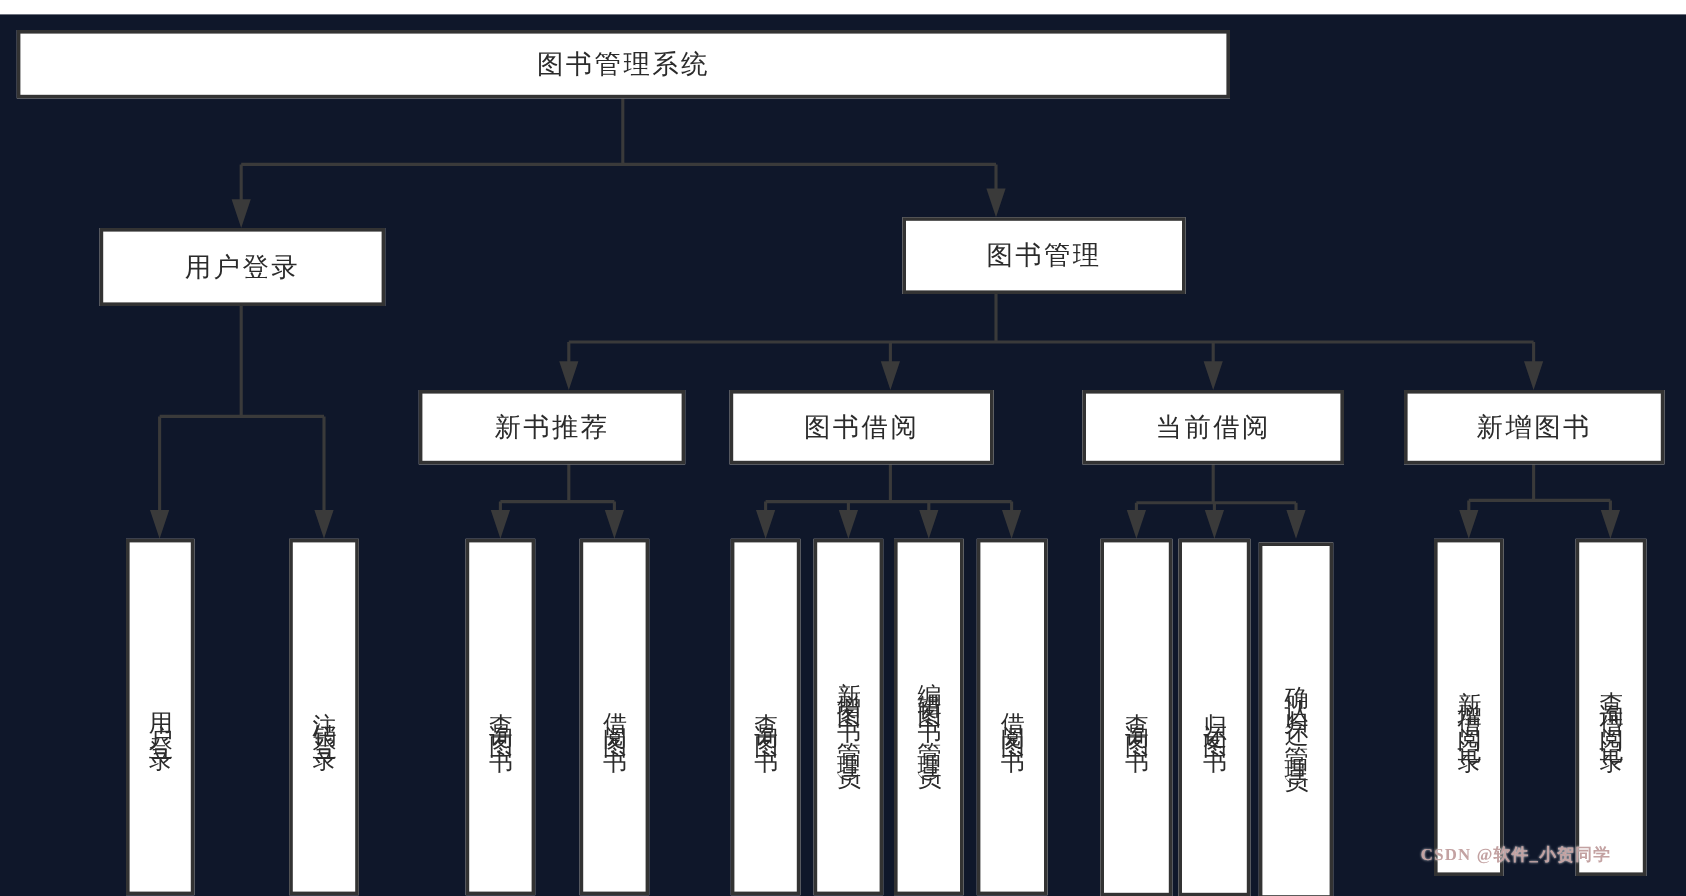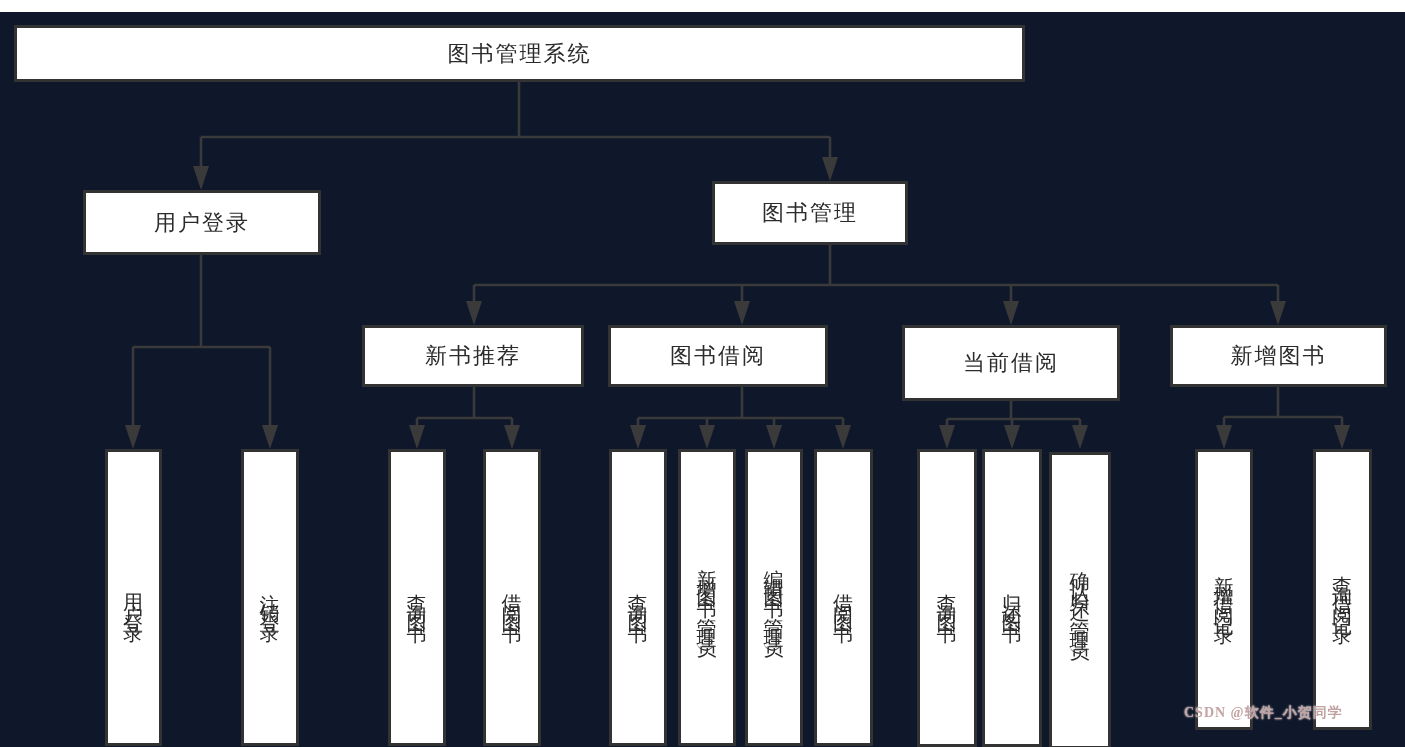--- a/index.html
+++ b/index.html
@@ -106,31 +106,31 @@
     </g>
   </svg>
 
   <div class="node h" style="left:14px;top:13px;width:1011px;height:57px">
     <span>图书管理系统</span>
   </div>
 
   <div class="node h" style="left:83px;top:178px;width:238px;height:65px">
     <span>用户登录</span>
   </div>
-  <div class="node h" style="left:712px;top:169px;width:196px;height:64px">
+  <div class="node h" style="left:752px;top:169px;width:236px;height:64px">
     <span>图书管理</span>
   </div>
 
-  <div class="node h" style="left:362px;top:313px;width:222px;height:62px">
+  <div class="node h" style="left:349px;top:313px;width:222px;height:62px">
     <span>新书推荐</span>
   </div>
   <div class="node h" style="left:608px;top:313px;width:220px;height:62px">
     <span>图书借阅</span>
   </div>
-  <div class="node h" style="left:902px;top:313px;width:218px;height:76px">
+  <div class="node h" style="left:902px;top:313px;width:218px;height:62px">
     <span>当前借阅</span>
   </div>
   <div class="node h" style="left:1170px;top:313px;width:217px;height:62px">
     <span>新增图书</span>
   </div>
 
   <div class="node v" style="left:105px;top:437px;width:57px;height:297px">
     <span>用户登录</span>
   </div>
   <div class="node v" style="left:241px;top:437px;width:58px;height:297px">

